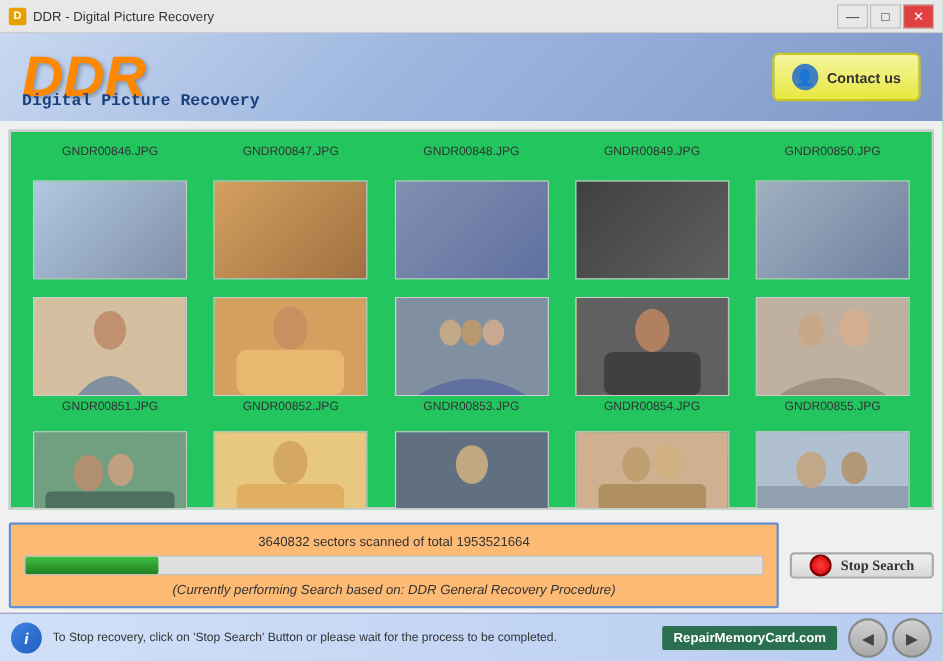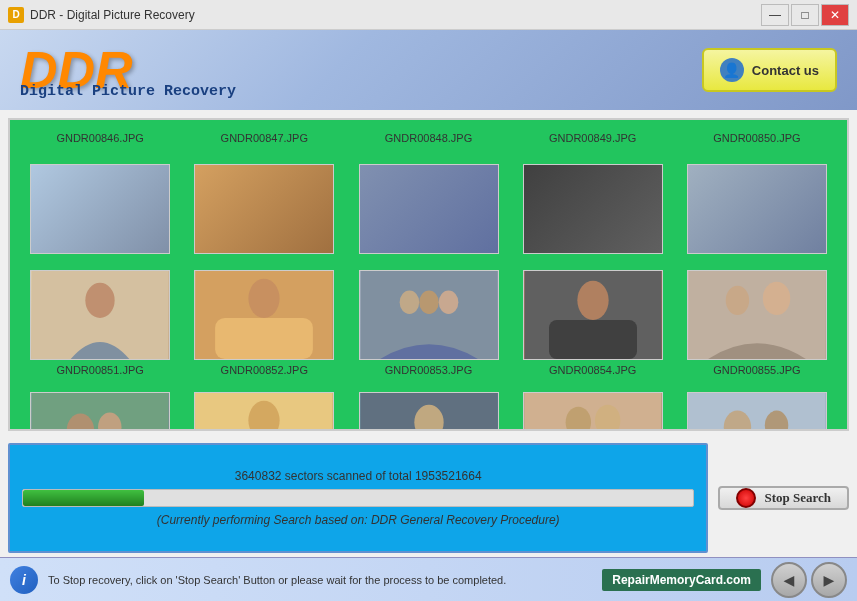--- a/index.html
+++ b/index.html
@@ -271,23 +271,23 @@
 
     
     .progress-row {
       display: flex;
       align-items: center;
       margin: 4px 8px;
       gap: 10px;
     }
     .progress-section {
       flex: 1;
-      background: #0ea5e9;
+      background: #fdba74;
       border: 2px solid #6090d0;
-      padding: 24px 12px;
+      padding: 8px 12px;
       border-radius: 2px;
     }
   </style>
 </head>
 <body>
 
 <div class="title-bar">
   <div class="title-bar-icon">D</div>
   <span class="title-bar-text">DDR - Digital Picture Recovery</span>
   <div class="title-bar-buttons">

